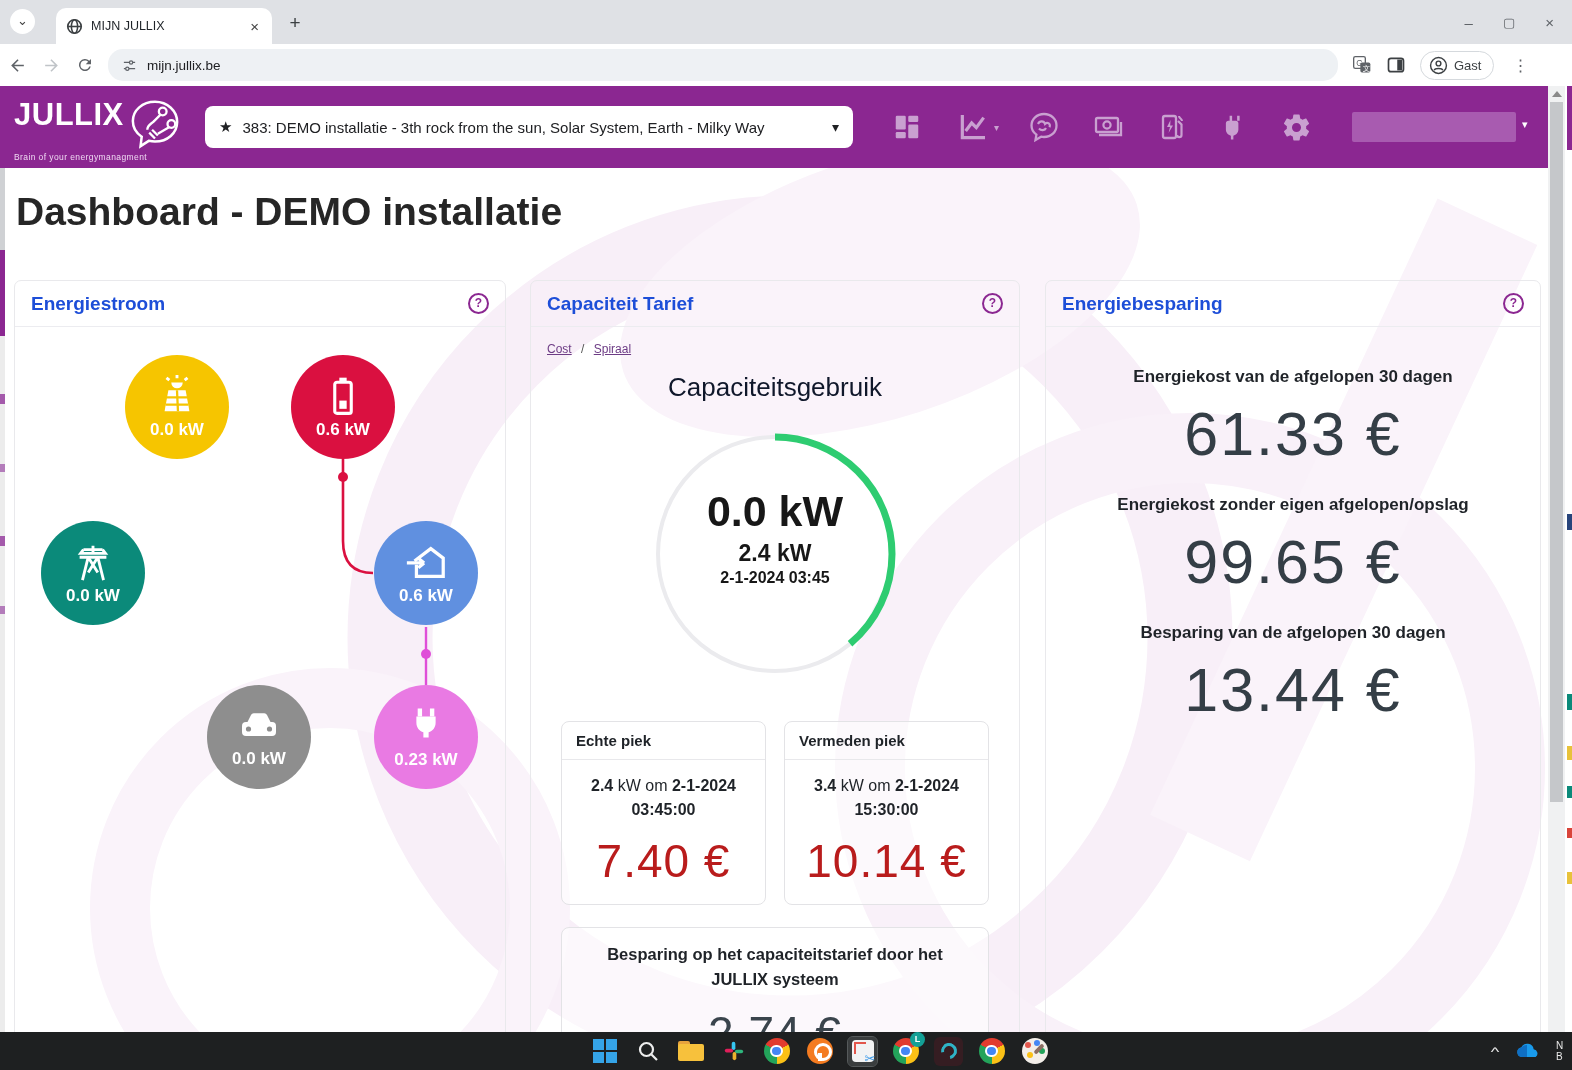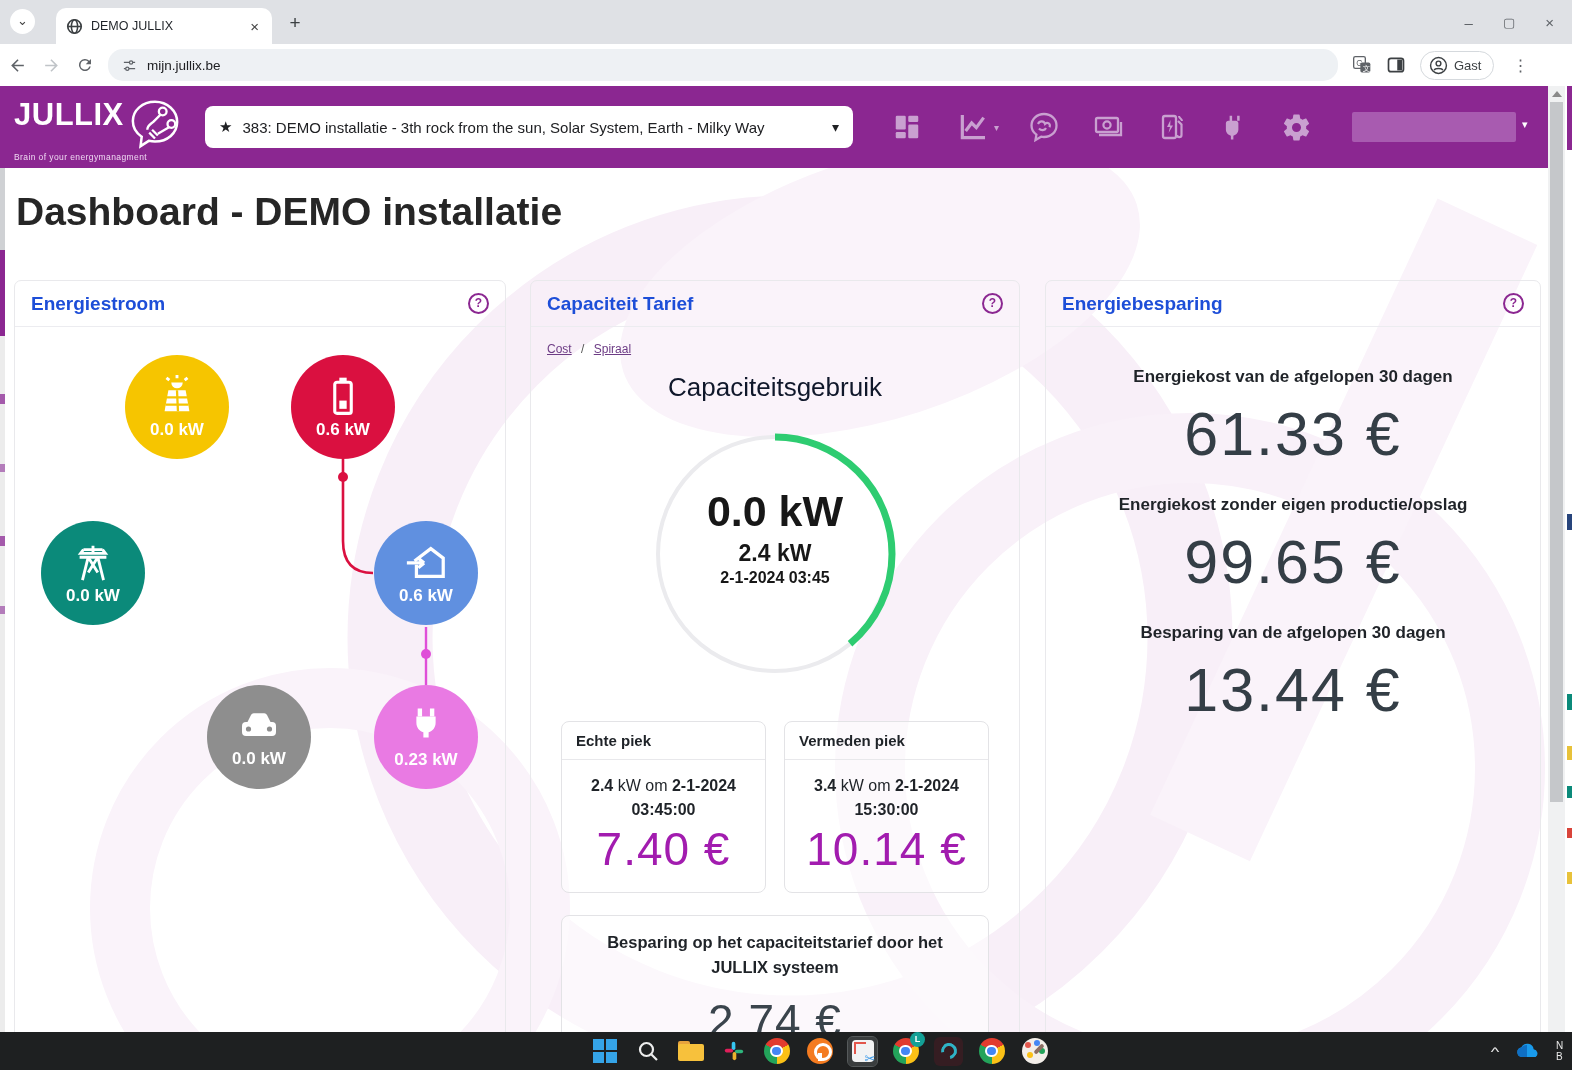--- a/index.html
+++ b/index.html
@@ -86,21 +86,21 @@
   .gauge-center { position:absolute; left:0; top:58px; width:250px; text-align:center; }
   .gauge-val { font-size:43px; font-weight:700; color:#171717; }
   .gauge-peak { font-size:23px; font-weight:700; color:#171717; margin-top:4px; }
   .gauge-date { font-size:16px; font-weight:700; color:#171717; margin-top:2px; }
   .peak-row { display:flex; gap:18px; padding:0 30px; margin-top:38px; }
   .peak-box { flex:1; border:1px solid #e3e3e6; border-radius:8px; background:rgba(255,255,255,.55); }
   .peak-head { padding:10px 14px; font-size:15px; font-weight:700; color:#1f2328; border-bottom:1px solid #e8e8eb; }
   .peak-body { padding:14px 10px 16px 10px; text-align:center; }
   .peak-line { font-size:16px; color:#1f2328; line-height:24px; }
   .peak-line b { font-weight:700; }
-  .peak-amount { font-size:46px; font-weight:300; color:#a21caf; letter-spacing:1px; }
+  .peak-amount { font-size:46px; font-weight:300; color:#b91c1c; margin-top:12px; letter-spacing:1px; }
   .saving-box { margin:22px 30px 0 30px; border:1px solid #e3e3e6; border-radius:8px; padding:14px 18px 10px 18px;
     text-align:center; background:rgba(255,255,255,.55); }
   .saving-text { font-size:16.5px; font-weight:700; color:#1f2328; line-height:25px; }
   .saving-amount { font-size:46px; font-weight:300; color:#3a444c; margin-top:14px; letter-spacing:1px; }
 
   
   .card-energiebesparing { left:1045px; width:496px; }
   .save-body { padding-top:40px; text-align:center; }
   .save-label { font-size:17px; font-weight:700; color:#1f2328; }
   .save-value { font-size:61px; font-weight:300; color:#343e46; letter-spacing:2px; margin:12px 0 26px 0; }
@@ -153,21 +153,21 @@
 <div class="screen">
 
   <div class="tabstrip">
     <div class="tab-chevron-btn">⌄</div>
     <div class="tab">
       <svg class="tab-favicon" viewBox="0 0 24 24">
         <circle cx="12" cy="12" r="9.5" fill="none" stroke="#3c4043" stroke-width="2.4"></circle>
         <ellipse cx="12" cy="12" rx="4.4" ry="9.5" fill="none" stroke="#3c4043" stroke-width="2.2"></ellipse>
         <path d="M3 12h18" stroke="#3c4043" stroke-width="2.2"></path>
       </svg>
-      <span class="tab-title">DEMO JULLIX</span>
+      <span class="tab-title">MIJN JULLIX</span>
       <span class="tab-close">×</span>
     </div>
     <div class="newtab-btn">+</div>
     <div class="win-controls">
       <span>–</span>
       <span class="win-max">▢</span>
       <span>×</span>
     </div>
   </div>
 
@@ -432,21 +432,21 @@
     </div>
 
     <div class="card card-energiebesparing">
       <div class="card-head">
         <span class="card-title">Energiebesparing</span>
         <span class="help-icon">?</span>
       </div>
       <div class="save-body">
         <div class="save-label">Energiekost van de afgelopen 30 dagen</div>
         <div class="save-value">61.33 €</div>
-        <div class="save-label">Energiekost zonder eigen productie/opslag</div>
+        <div class="save-label">Energiekost zonder eigen afgelopen/opslag</div>
         <div class="save-value">99.65 €</div>
         <div class="save-label">Besparing van de afgelopen 30 dagen</div>
         <div class="save-value">13.44 €</div>
       </div>
     </div>
   </div>
 
   <div class="scrollbar">
     <div class="sb-up"></div>
     <div class="sb-thumb"></div>

